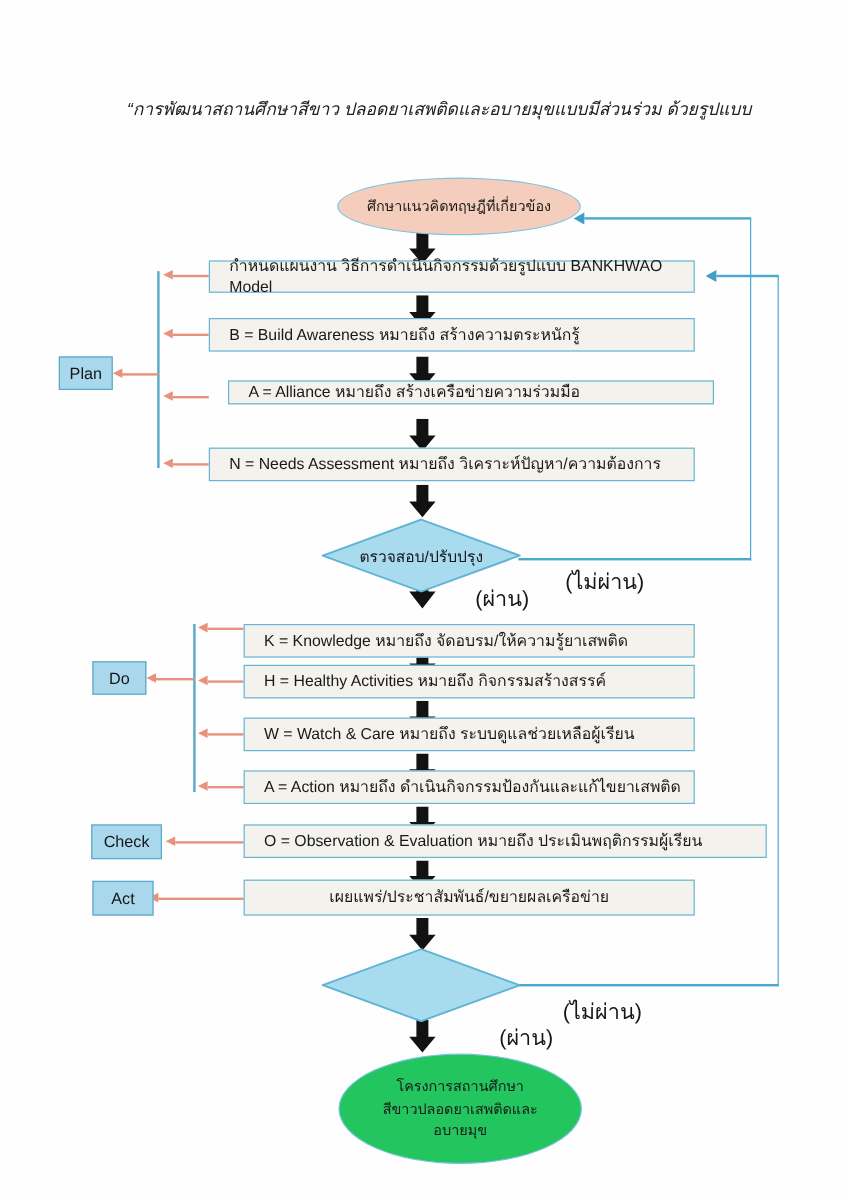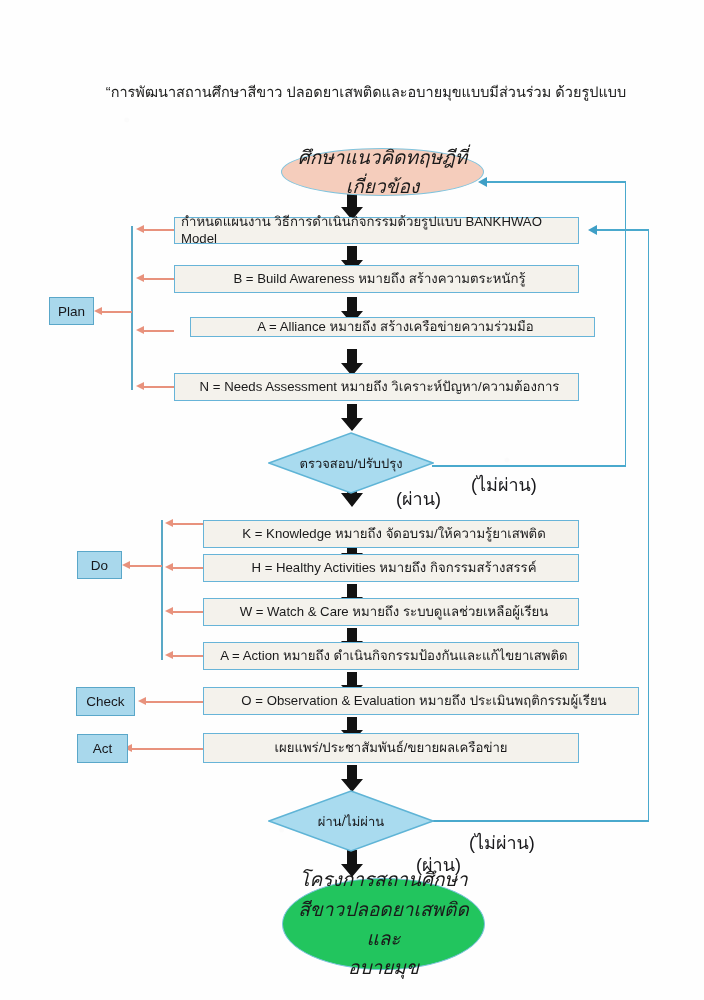--- a/index.html
+++ b/index.html
@@ -36,51 +36,50 @@
   .heading {
     position: absolute;
     left: 60px;
     top: 78px;
     width: 590px;
     font-size: 14.5px;
     line-height: 28px;
     color: #20201f;
     z-index: 3;
   }
-  .heading .l1 { display:block; text-align: center; padding-left: 22px; }
+  .heading .l1 { display:block; text-align: center; padding-left: 22px; font-style: italic; }
   .heading .l2 { display:block; text-align: left; }
 
   
   .node {
     position: absolute;
     box-sizing: border-box;
     display: flex;
     align-items: center;
     z-index: 3;
   }
 
   .proc {
-    justify-content: center;
+    justify-content: flex-start;
     background: #f4f2ec;
     border: 1.4px solid #67b4d8;
     font-size: 13.2px;
     line-height: 1.25;
-    padding-left: 6px;
+    padding-left: 16px;
     color: #19191a;
   }
   .proc.center { justify-content: center; padding-left: 0; }
 
   .ellipse {
     border-radius: 50%;
     justify-content: center;
     text-align: center;
-    font-size: 19px;
+    font-size: 12px;
     line-height: 1.55;
     flex-direction: column;
-    font-style: italic;
   }
   .ellipse.start {
     background: #f5cdbc;
     border: 1.5px solid #7fc3dd;
   }
   .ellipse.end {
     background: #22c55e;
     border: 1.6px solid #7cc2de;
   }
 
@@ -328,21 +327,20 @@
   <span>เผยแพร่/ประชาสัมพันธ์/ขยายผลเครือข่าย</span>
 </div>
 <div class="node pdca" style="left:77px; top:734px; width:51px; height:29px;">
   <span>Act</span>
 </div>
 
 <div class="diamond-wrap" style="left:268px; top:790px;">
   <svg width="166" height="62" viewBox="0 0 166 62">
     <polygon points="83,1 165,31 83,61 1,31" fill="#a9dbef" stroke="#5fb4d6" stroke-width="1.6"></polygon>
   </svg>
-  <div class="diamond-label" style="top:21px;">ผ่าน/ไม่ผ่าน</div>
 </div>
 <div class="side-note" style="left:416px; top:850px;">(ผ่าน)</div>
 <div class="side-note" style="left:469px; top:828px;">(ไม่ผ่าน)</div>
 
 <div class="node ellipse end" style="left:282px; top:878px; width:203px; height:92px;">
   <span>โครงการสถานศึกษา</span>
   <span>สีขาวปลอดยาเสพติดและ</span>
   <span>อบายมุข</span>
 </div>
 

